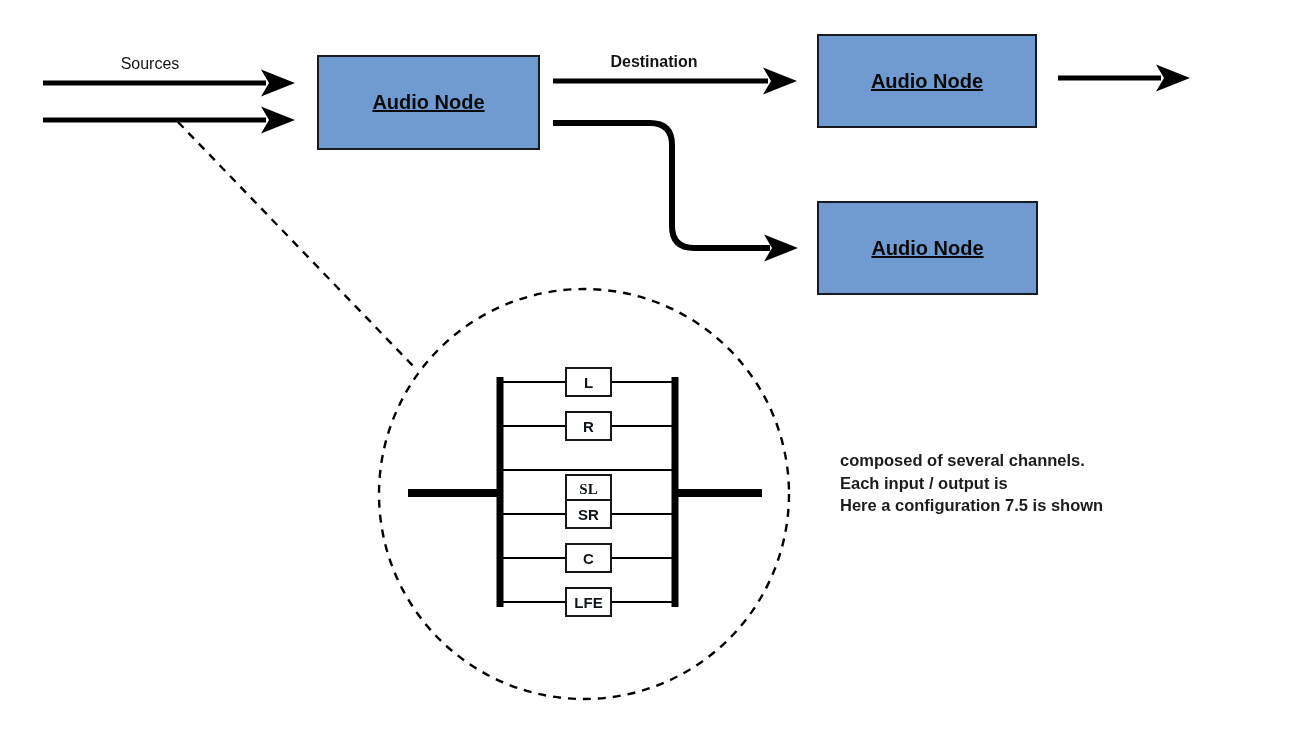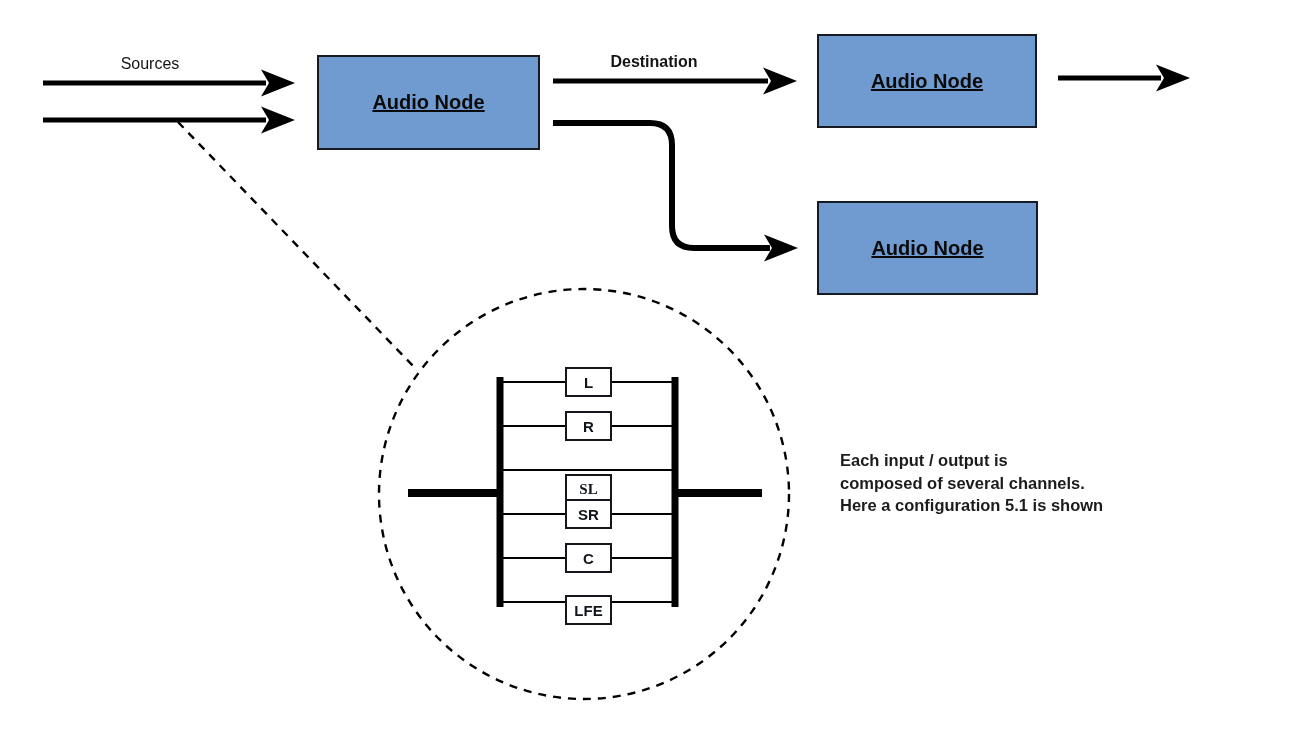--- a/index.html
+++ b/index.html
@@ -67,21 +67,21 @@
     justify-content:center;
     font-size:15px;
     font-weight:600;
     color:#10151b;
   }
   .chan-0{top:367px;}
   .chan-1{top:411px;}
   .chan-2{top:474px;font-family:Liberation Serif, serif;}
   .chan-3{top:499px;}
   .chan-4{top:543px;}
-  .chan-5{top:587px;margin-top:8px;}
+  .chan-5{top:587px;}
   .annotation{
     position:absolute;
     left:840px;
     top:449px;
     font-size:16.5px;
     font-weight:600;
     line-height:22.5px;
     color:#1c1c1c;
     white-space:nowrap;
   }
@@ -143,18 +143,18 @@
   <div class="node node-3">Audio Node</div>
 
   <div class="chan chan-0">L</div>
   <div class="chan chan-1">R</div>
   <div class="chan chan-2">SL</div>
   <div class="chan chan-3">SR</div>
   <div class="chan chan-4">C</div>
   <div class="chan chan-5">LFE</div>
 
   <div class="annotation">
+    <div>composed of several channels.</div>
     <div>Each input / output is</div>
-    <div>composed of several channels.</div>
-    <div>Here a configuration 5.1 is shown</div>
+    <div>Here a configuration 7.5 is shown</div>
   </div>
 
 </div>
 
 </body></html>

